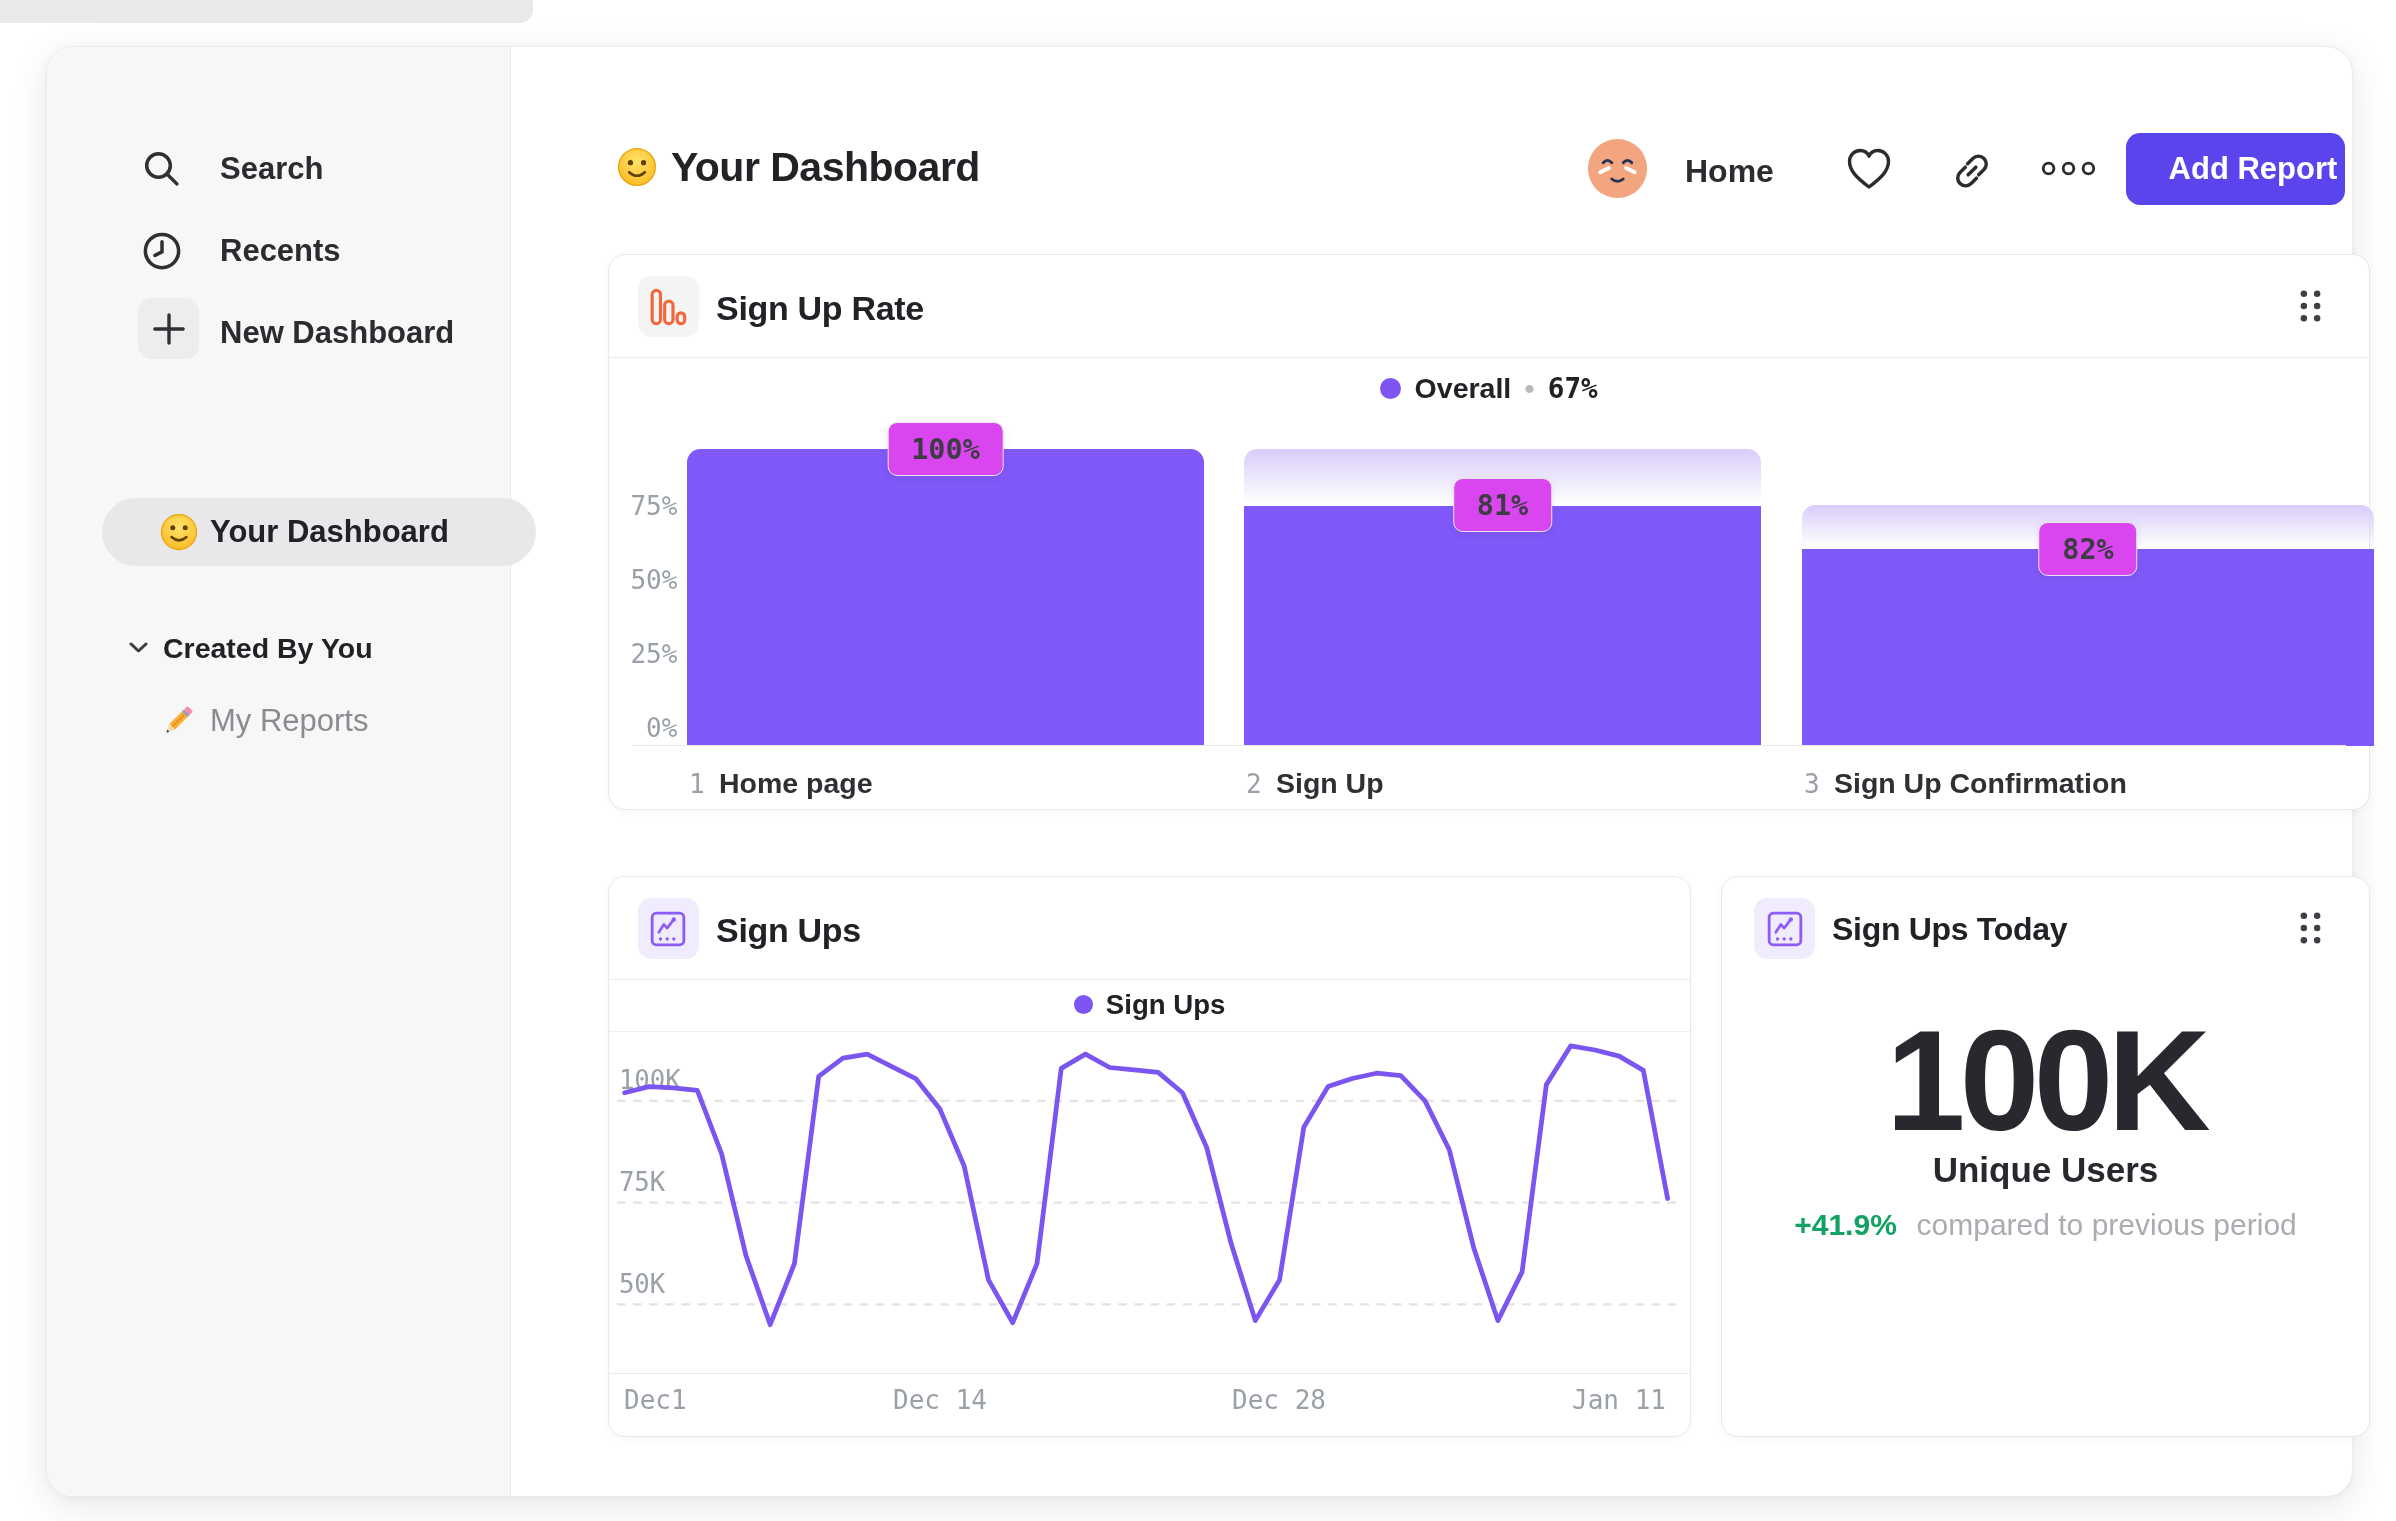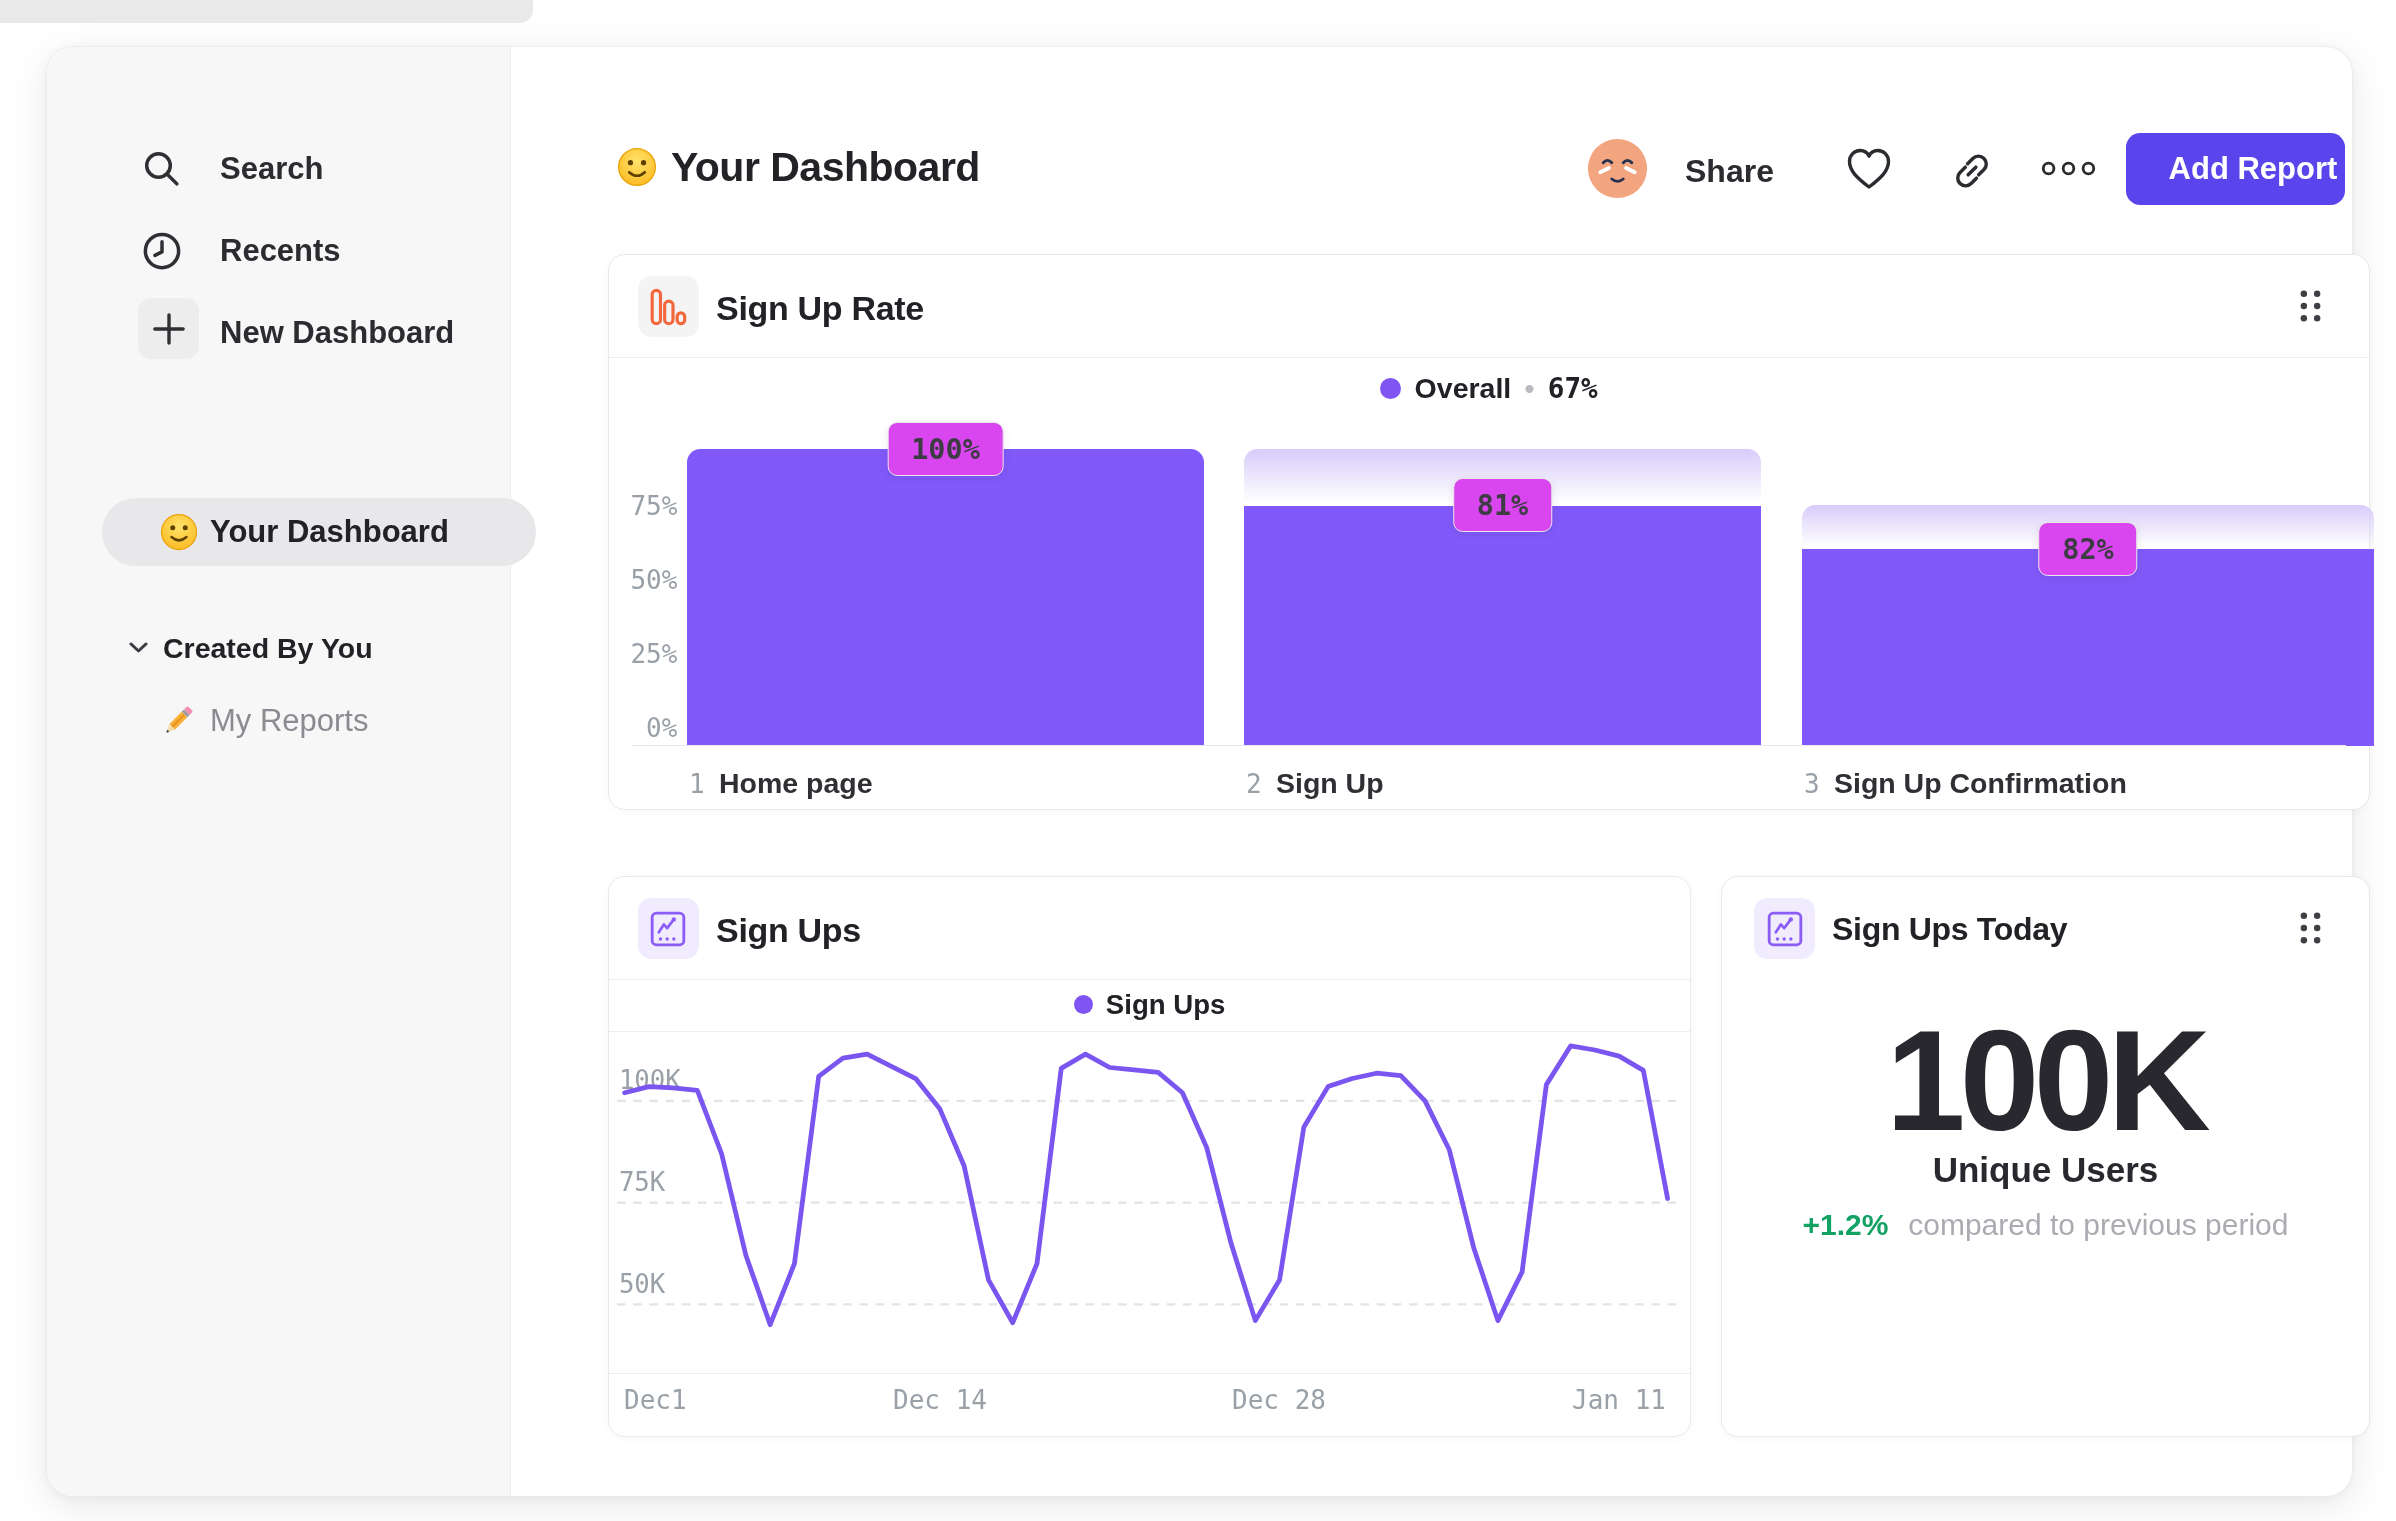--- a/index.html
+++ b/index.html
@@ -210,21 +210,21 @@
     <svg width="63" height="63" viewBox="0 0 66 66">
       <circle cx="33" cy="33" r="31" fill="#f2a57e"></circle>
       <path d="M18 27 q4.5 -5 9 0" fill="none" stroke="#253252" stroke-width="3" stroke-linecap="round"></path>
       <path d="M39 27 q4.5 -5 9 0" fill="none" stroke="#253252" stroke-width="3" stroke-linecap="round"></path>
       <line x1="15" y1="37" x2="24" y2="32.5" stroke="#ffffff" stroke-width="4" stroke-linecap="round"></line>
       <line x1="51" y1="37" x2="42" y2="32.5" stroke="#ffffff" stroke-width="4" stroke-linecap="round"></line>
       <path d="M27 44 q6 5 12 0" fill="none" stroke="#253252" stroke-width="3" stroke-linecap="round"></path>
     </svg>
   </span>
 
-  <span class="share-label">Share</span>
+  <span class="share-label">Home</span>
 
   <span class="hicon" style="left:1798px;">
     <svg width="48" height="46" viewBox="0 0 48 46">
         <path d="M24 41 C 11.5 31.5 4.5 24.5 4.5 15.5 C 4.5 9.2 9.3 4.5 15.2 4.5 C 19.2 4.5 22.6 6.9 24 10.2 C 25.4 6.9 28.8 4.5 32.8 4.5 C 38.7 4.5 43.5 9.2 43.5 15.5 C 43.5 24.5 36.5 31.5 24 41 Z" fill="none" stroke="#2b2b30" stroke-width="3.4" stroke-linejoin="round"></path>
       </svg>
   </span>
 
   <span class="hicon" style="left:1902px;top:101px;">
     <svg width="46" height="46" viewBox="0 0 48 48">
       <path d="M20 28 L28 20" fill="none" stroke="#2b2b30" stroke-width="3.6" stroke-linecap="round"></path>
@@ -373,19 +373,19 @@
               <circle cx="20" cy="20" r="3.4"></circle>
               <circle cx="6" cy="33" r="3.4"></circle>
               <circle cx="20" cy="33" r="3.4"></circle>
             </g>
           </svg>
       </span>
     </div>
     <div class="big-value">100K</div>
     <div class="big-label">Unique Users</div>
     <div class="delta-row">
-      <span class="delta-val">+1.2%</span>
+      <span class="delta-val">+41.9%</span>
       <span class="delta-note">compared to previous period</span>
     </div>
   </section>
 
 </div>
 
 
 </body></html>

